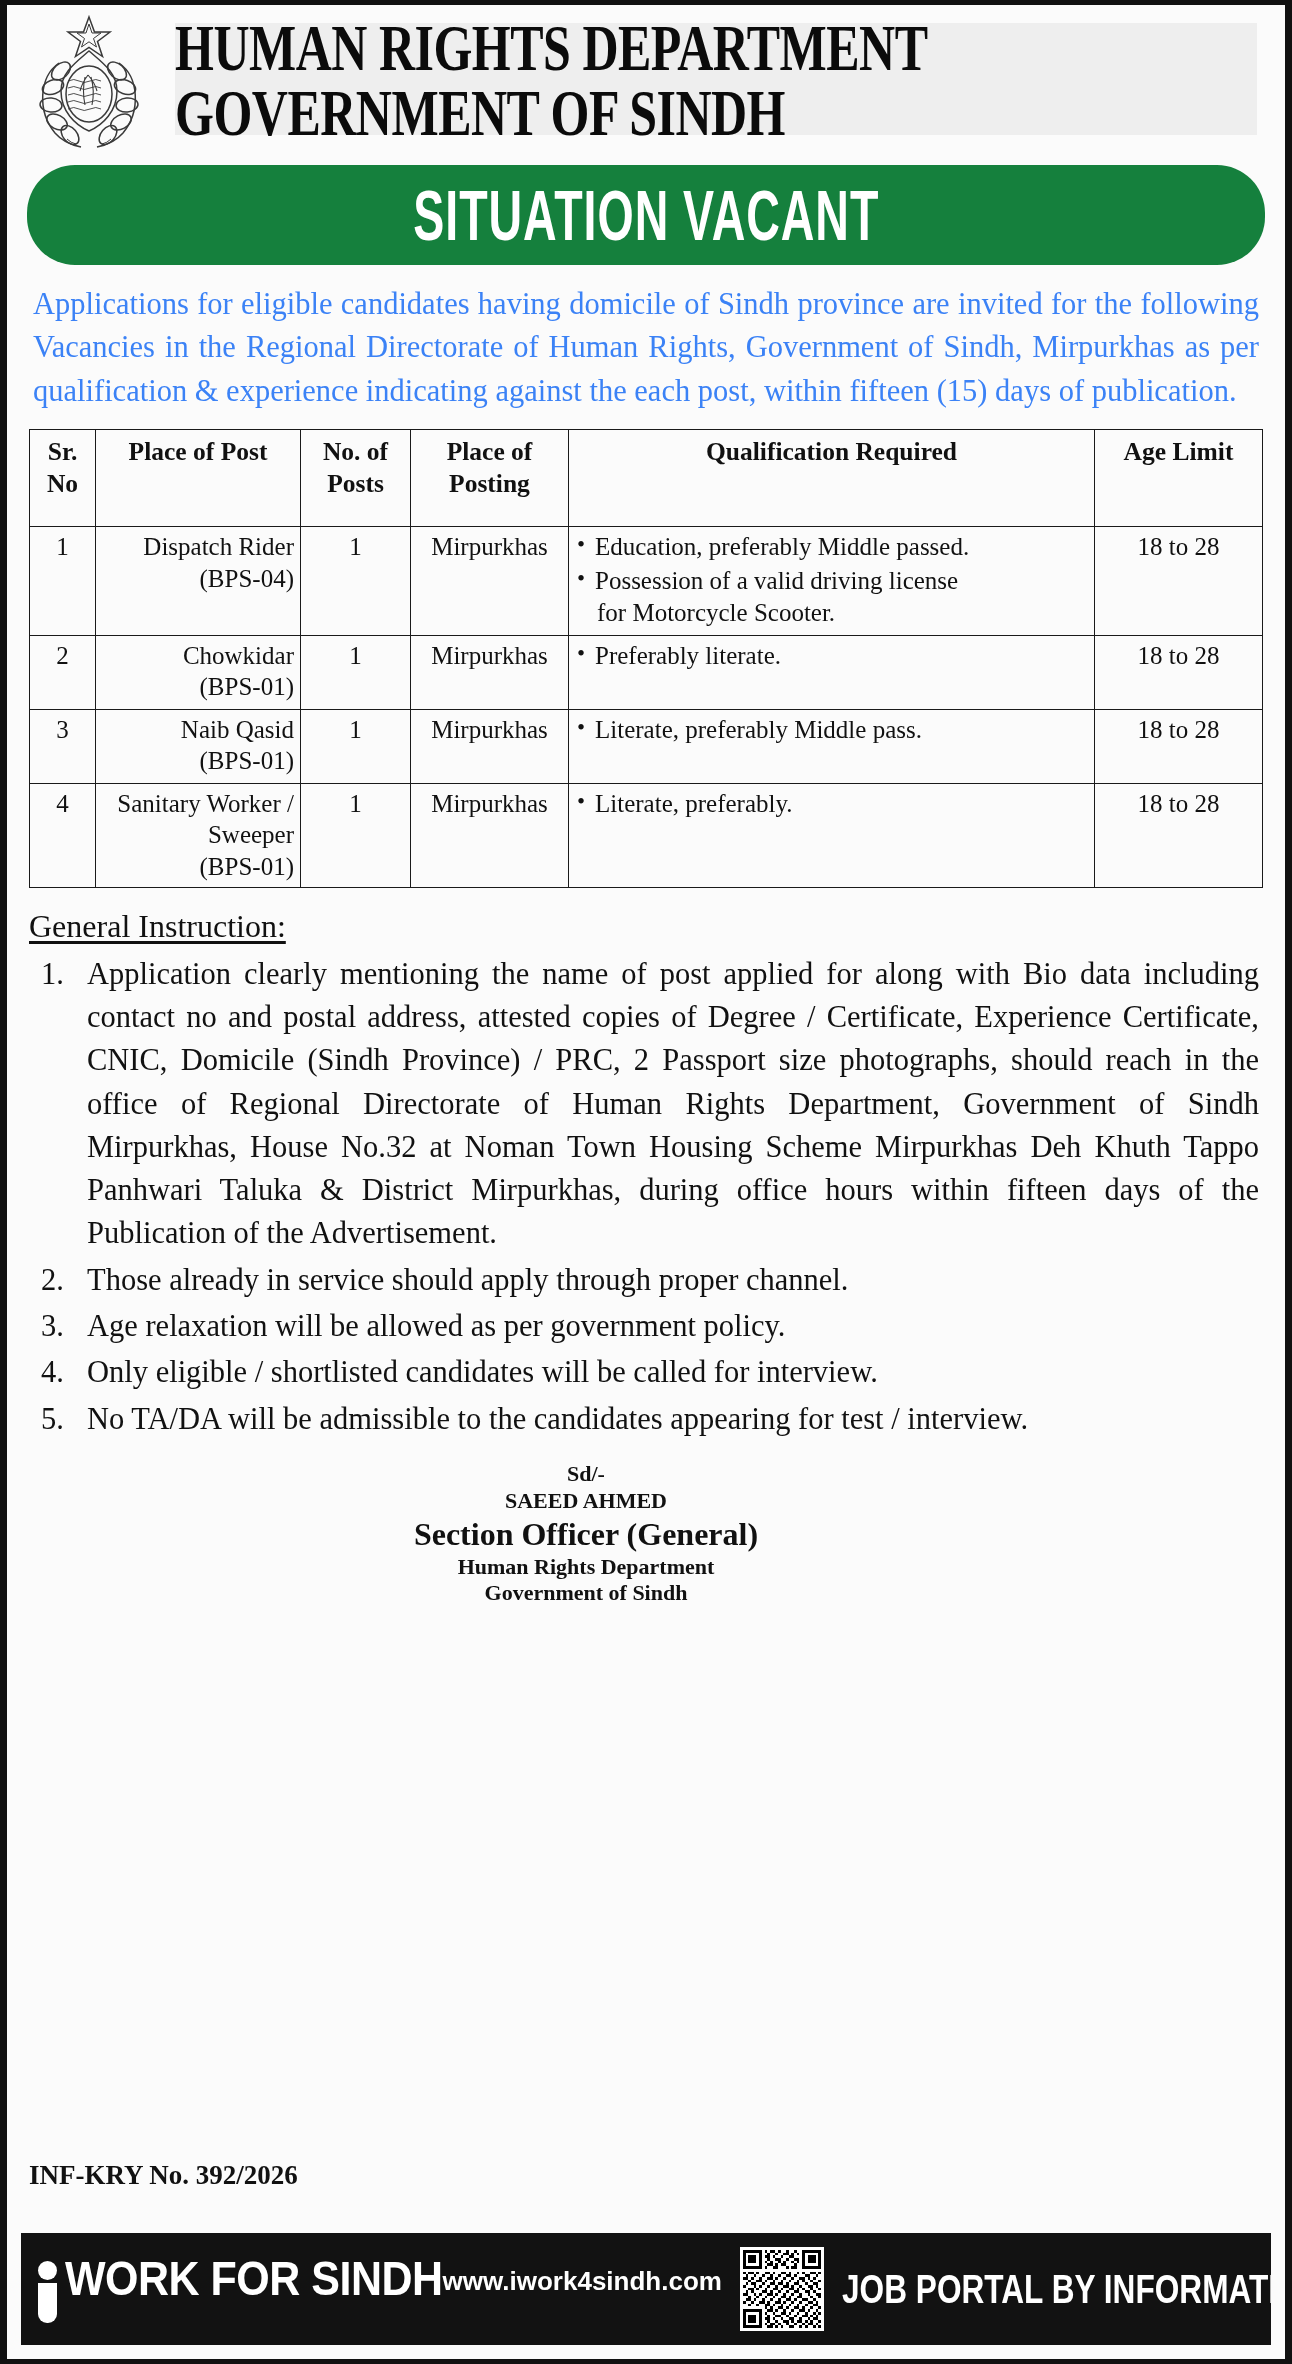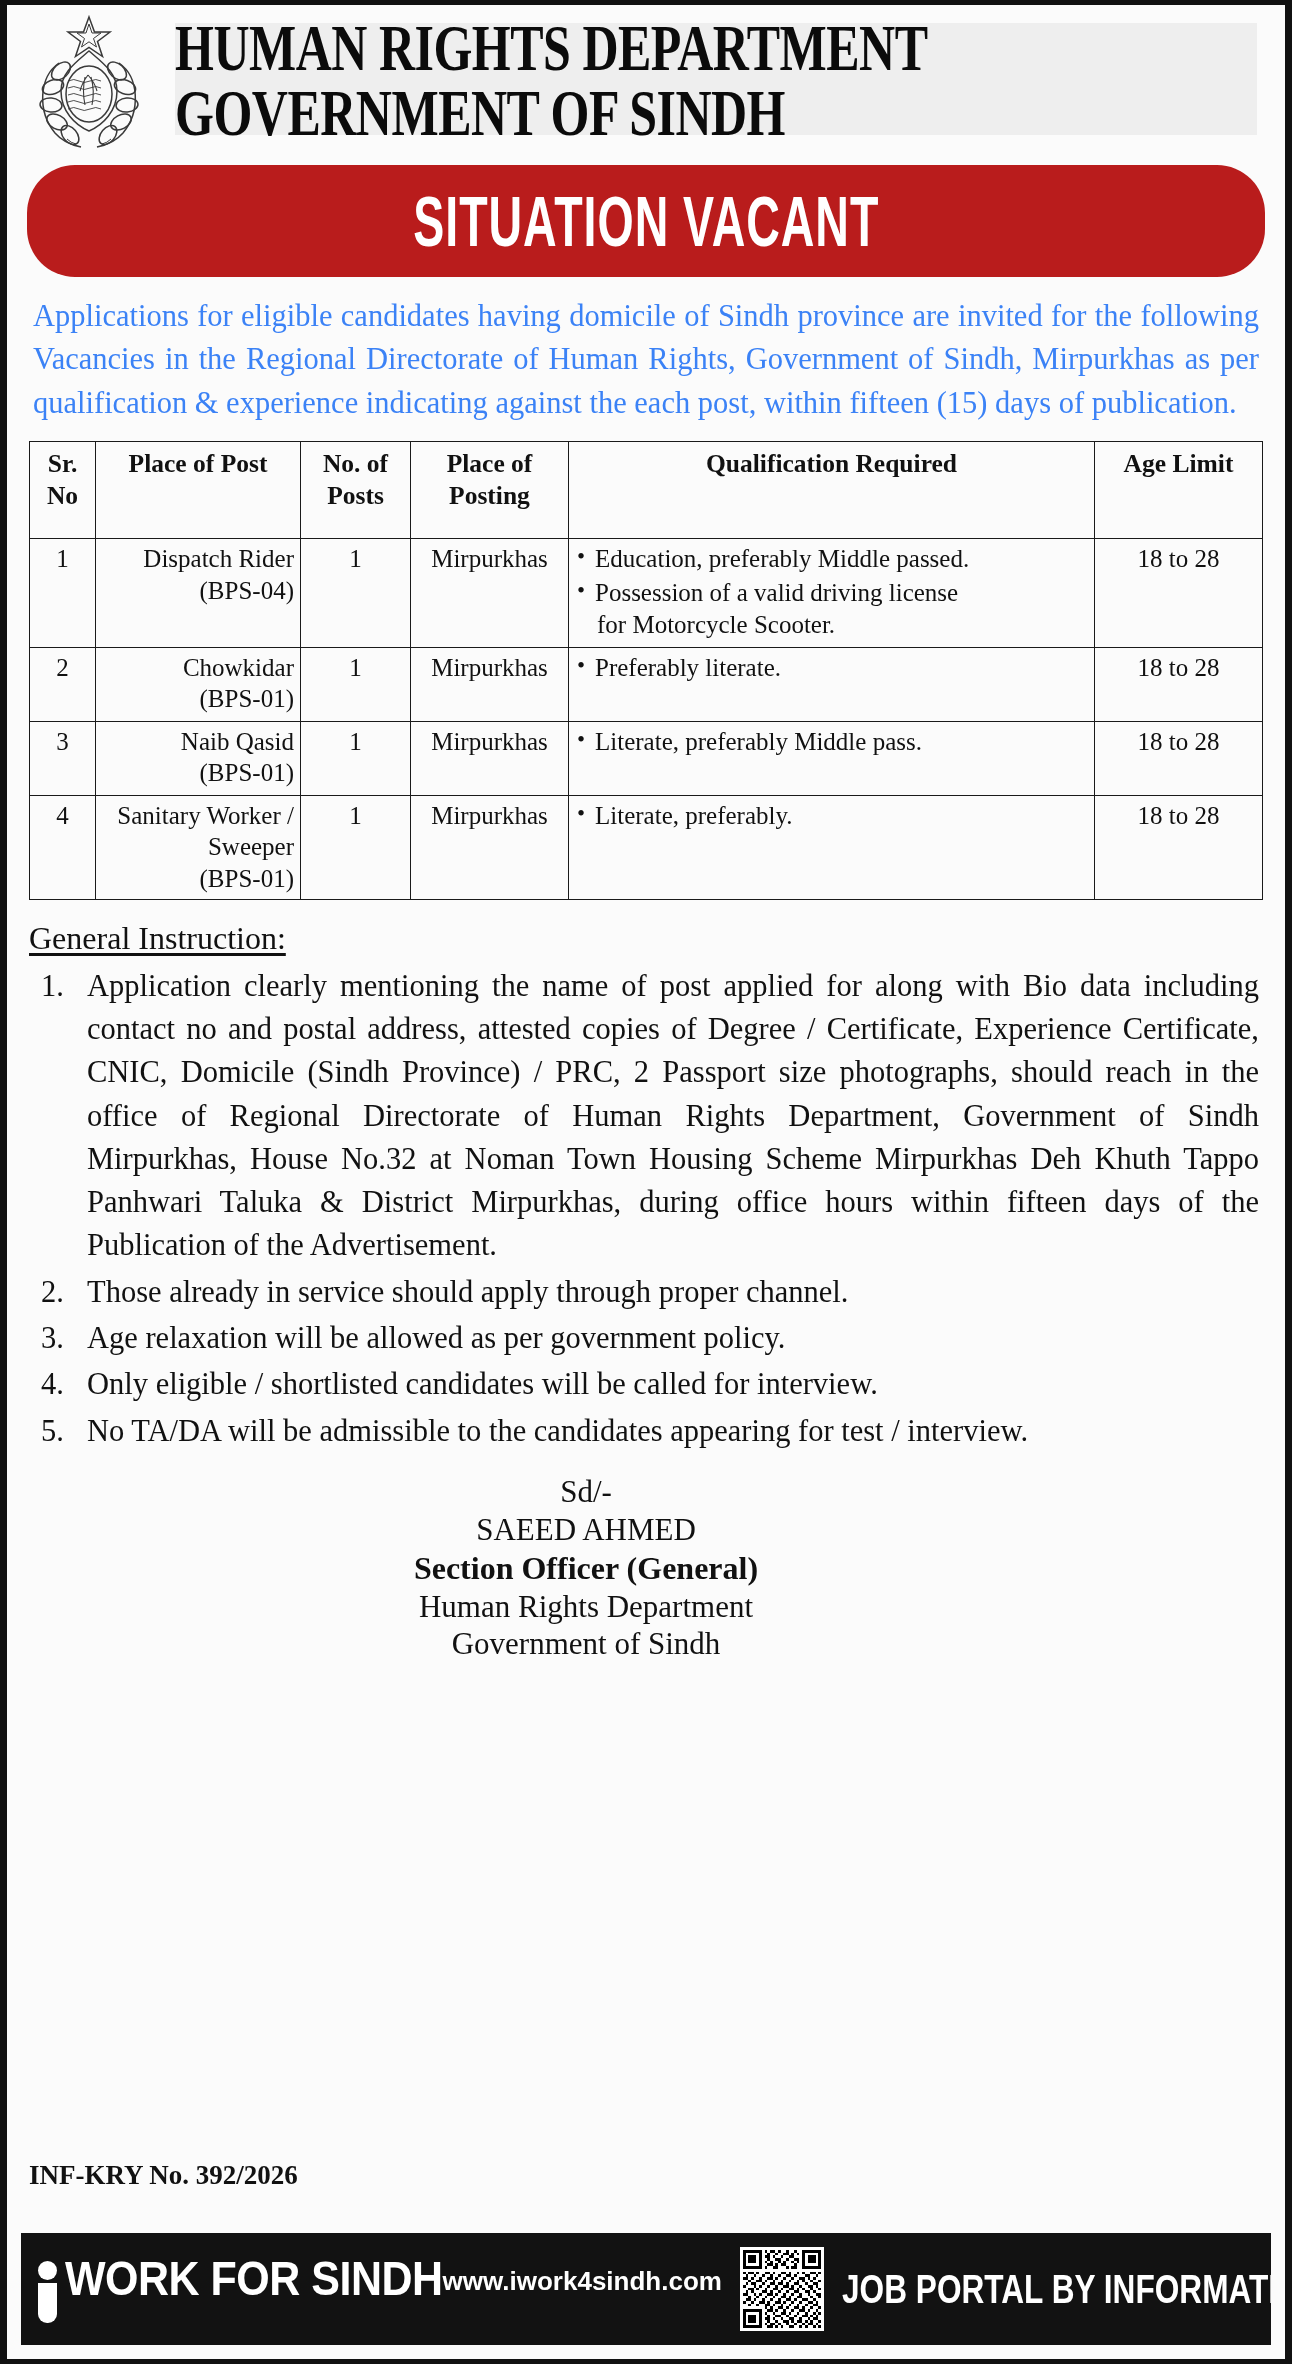--- a/index.html
+++ b/index.html
@@ -64,23 +64,23 @@
     transform-origin: left top;
     white-space: nowrap;
     margin-bottom: 17px;
   }
 
   
   .banner-wrap {
     padding: 8px 20px 0 20px;
   }
   .banner {
-    background: #b91c1c;
+    background: #15803d;
     border-radius: 48px;
-    height: 112px;
+    height: 100px;
     display: flex;
     align-items: center;
     justify-content: center;
   }
   .banner-text {
     color: #ffffff;
     font-family: "Liberation Sans", sans-serif;
     font-weight: bold;
     font-size: 49px;
     letter-spacing: 1px;
@@ -190,21 +190,21 @@
   }
 
   
   .sig {
     margin-top: 20px;
     text-align: center;
     color: #111;
     line-height: 1.22;
     padding-right: 120px;
   }
-  .sig div { font-size: 31px; }
+  .sig div { font-size: 22px; font-weight: bold; }
   .sig .bold { font-weight: bold; font-size: 32px; }
 
   .inf {
     position: absolute;
     left: 22px;
     bottom: 168px;
     font-size: 27px;
     font-weight: bold;
     color: #111;
     font-family: "Liberation Serif", serif;

